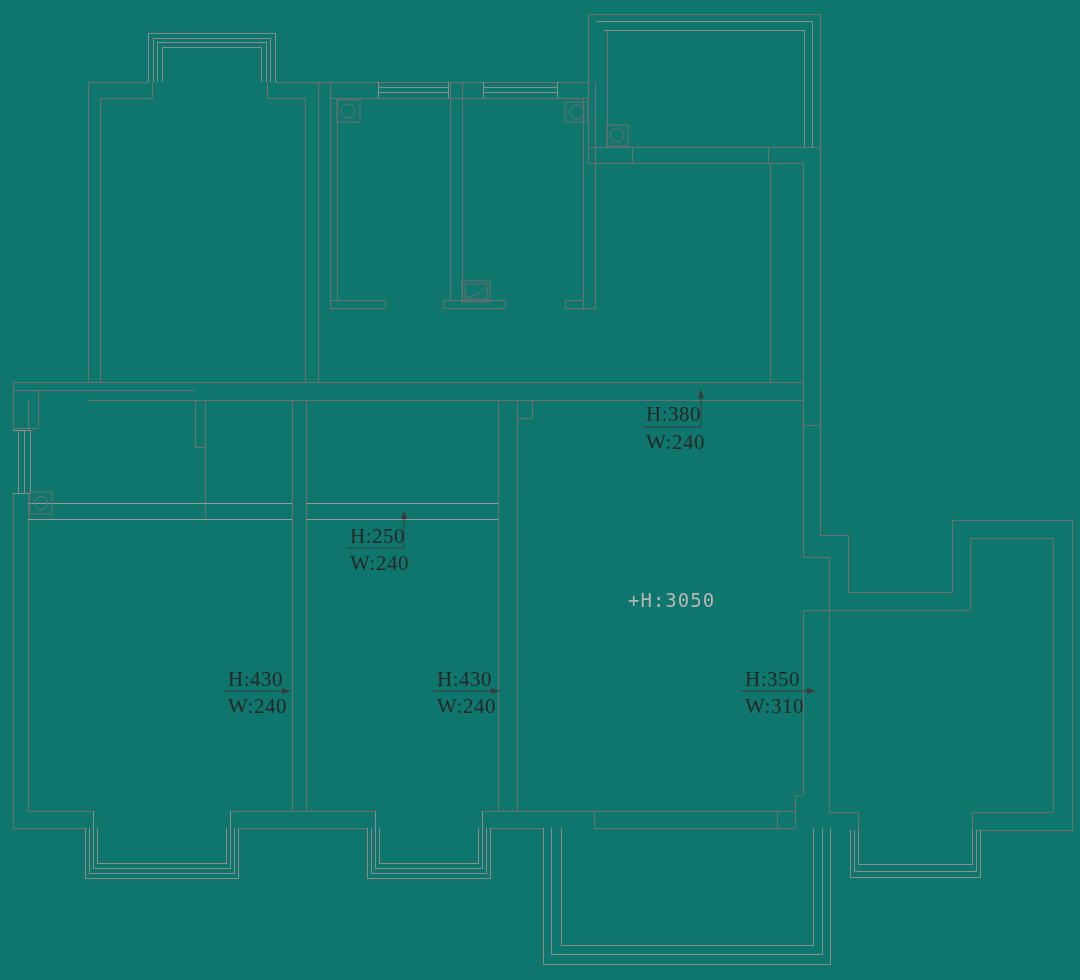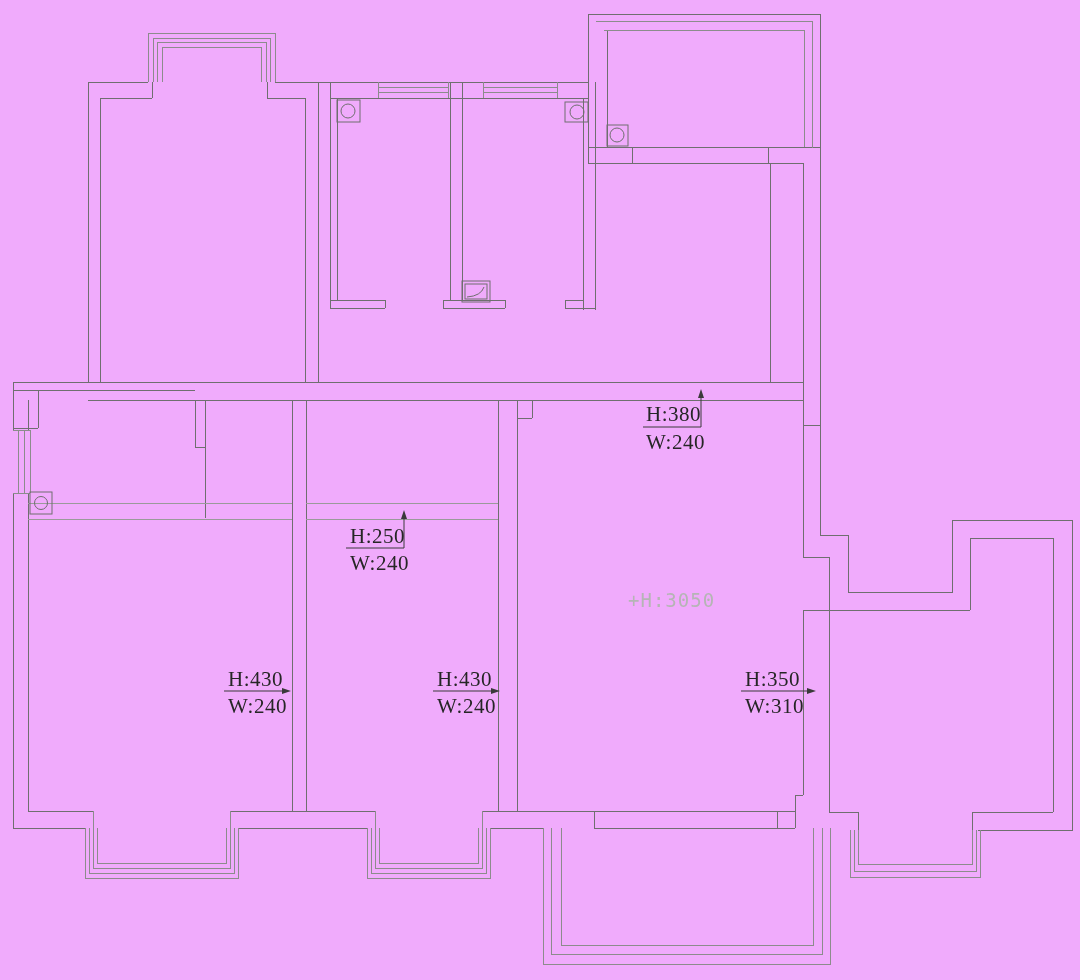--- a/index.html
+++ b/index.html
@@ -1,16 +1,16 @@
 <!DOCTYPE html>
 <html><head>
 <meta charset="utf-8">
 <style>
   html,body{margin:0;padding:0;background:#ffffff;}
-  .canvas{position:relative;width:1080px;height:980px;background:#f0abfc;overflow:hidden;
+  .canvas{position:relative;width:1080px;height:980px;background:#0f766e;overflow:hidden;
           font-family:"Liberation Serif","DejaVu Serif",serif;}
   svg{position:absolute;left:0;top:0;}
   .walls path, .walls line{stroke:#6f6f6f;stroke-width:1;fill:none;}
   .walls{shape-rendering:crispEdges;}
   .windows path, .windows line{stroke:#8c8c8c;stroke-width:1;fill:none;}
   .windows{shape-rendering:crispEdges;}
   .beams line{stroke:#9a9a9a;stroke-width:1;}
   .beams{shape-rendering:crispEdges;}
   .fixtures rect, .fixtures circle, .fixtures path{stroke:#6f6f6f;stroke-width:1;fill:none;}
   .ann-line{stroke:#3a3a3a;stroke-width:1;fill:none;}

